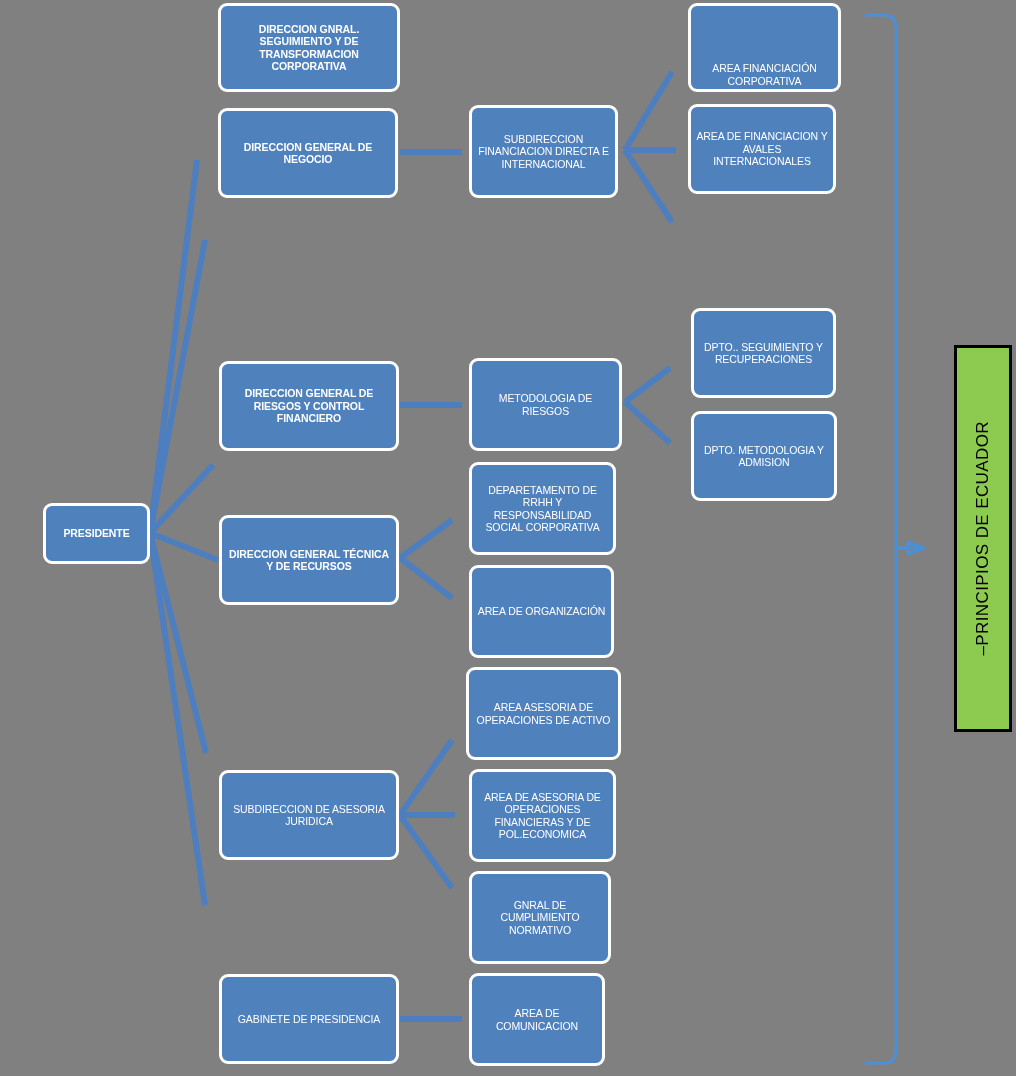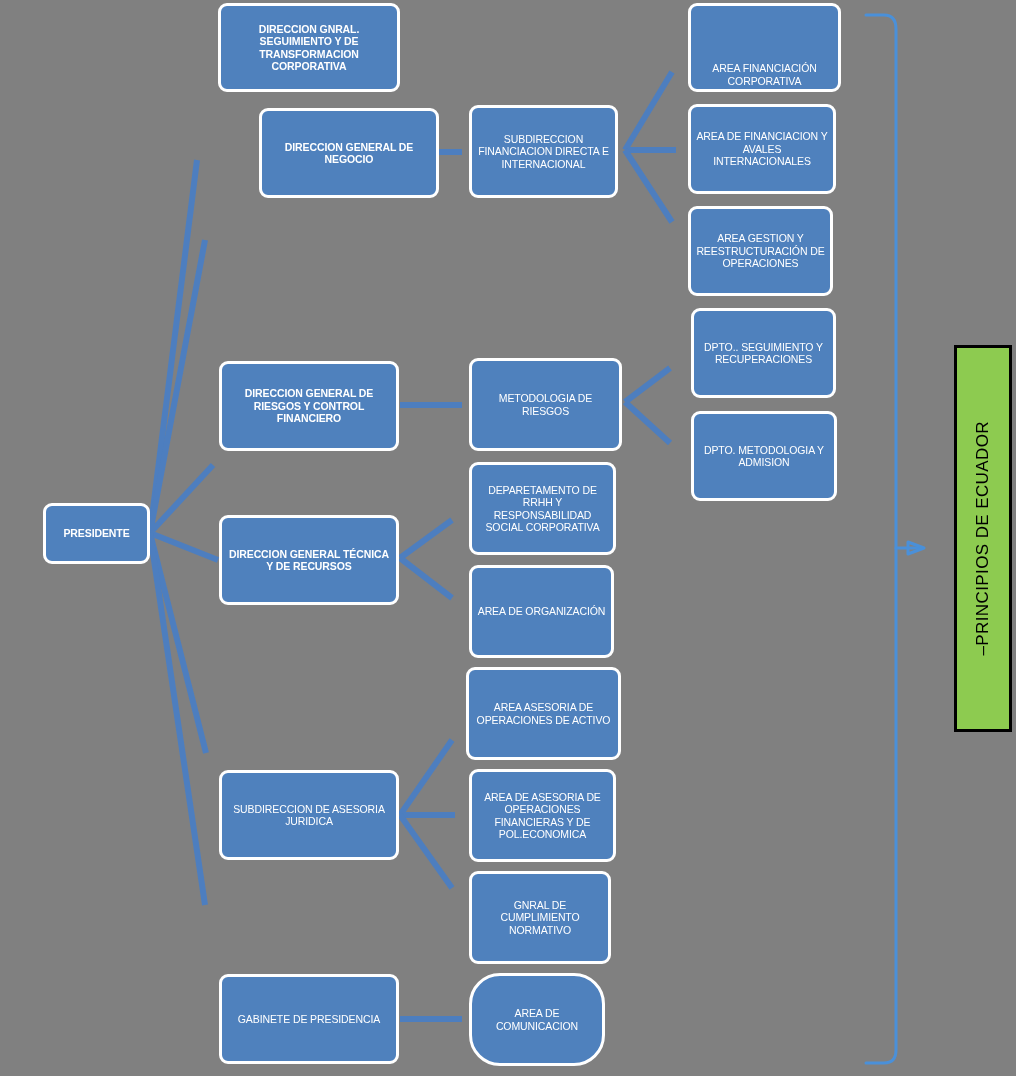--- a/index.html
+++ b/index.html
@@ -112,21 +112,21 @@
   </svg>
 
   <div class="node bold" style="left:43px; top:503px; width:107px; height:61px; font-size:10.5px;">
     <span>PRESIDENTE</span>
   </div>
 
   <div class="node bold" style="left:218px; top:3px; width:182px; height:89px; font-size:10.5px;">
     <span>DIRECCION GNRAL. SEGUIMIENTO Y DE TRANSFORMACION CORPORATIVA</span>
   </div>
 
-  <div class="node bold" style="left:218px; top:108px; width:180px; height:90px; font-size:10.5px;margin-left:41px;">
+  <div class="node bold" style="left:218px; top:108px; width:180px; height:90px; font-size:10.5px;">
     <span>DIRECCION GENERAL DE NEGOCIO</span>
   </div>
 
   <div class="node bold" style="left:219px; top:361px; width:180px; height:90px; font-size:10.5px;">
     <span>DIRECCION GENERAL DE RIESGOS Y CONTROL FINANCIERO</span>
   </div>
 
   <div class="node bold" style="left:219px; top:515px; width:180px; height:90px; font-size:10.5px;">
     <span>DIRECCION GENERAL TÉCNICA Y DE RECURSOS</span>
   </div>
@@ -160,35 +160,32 @@
   </div>
 
   <div class="node" style="left:469px; top:769px; width:147px; height:93px; font-size:10.5px;justify-content:center;">
     <span>AREA DE ASESORIA DE OPERACIONES FINANCIERAS Y DE POL.ECONOMICA</span>
   </div>
 
   <div class="node" style="left:469px; top:871px; width:142px; height:93px; font-size:10.5px;">
     <span>GNRAL DE CUMPLIMIENTO NORMATIVO</span>
   </div>
 
-  <div class="node" style="left:469px; top:973px; width:136px; height:93px; font-size:10.5px;border-radius:31px;">
+  <div class="node" style="left:469px; top:973px; width:136px; height:93px; font-size:10.5px;">
     <span>AREA DE COMUNICACION</span>
   </div>
 
   <div class="node" style="left:688px; top:3px; width:153px; height:89px; font-size:10.5px;align-items:flex-end;">
     <span>AREA FINANCIACIÓN CORPORATIVA</span>
   </div>
 
   <div class="node" style="left:688px; top:104px; width:148px; height:90px; font-size:10.5px;">
     <span>AREA DE FINANCIACION Y AVALES INTERNACIONALES</span>
   </div>
 
-  <div class="node" style="left:688px; top:206px; width:145px; height:90px; font-size:10.5px;">
-    <span>AREA GESTION Y REESTRUCTURACIÓN DE OPERACIONES</span>
-  </div>
 
   <div class="node" style="left:691px; top:308px; width:145px; height:90px; font-size:10.5px;">
     <span>DPTO.. SEGUIMIENTO Y RECUPERACIONES</span>
   </div>
 
   <div class="node" style="left:691px; top:411px; width:146px; height:90px; font-size:10.5px;">
     <span>DPTO. METODOLOGIA Y ADMISION</span>
   </div>
 
   <div class="green-node" style="left:954px; top:345px; width:58px; height:387px;">

